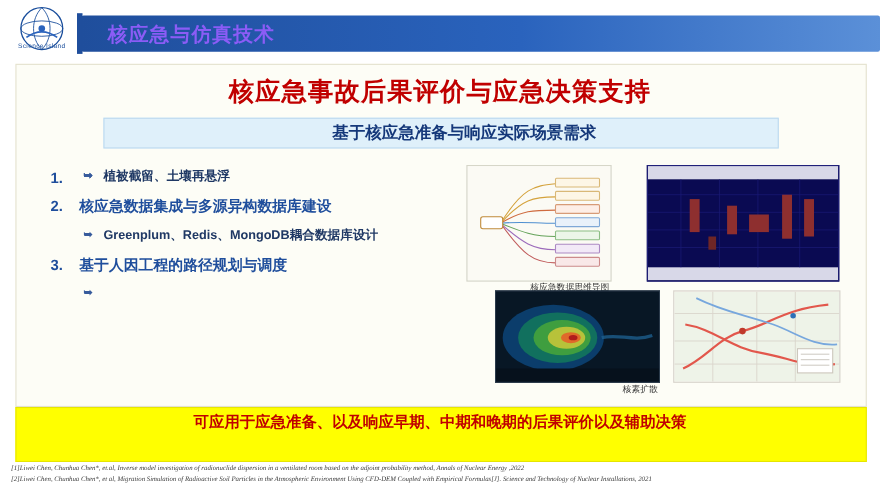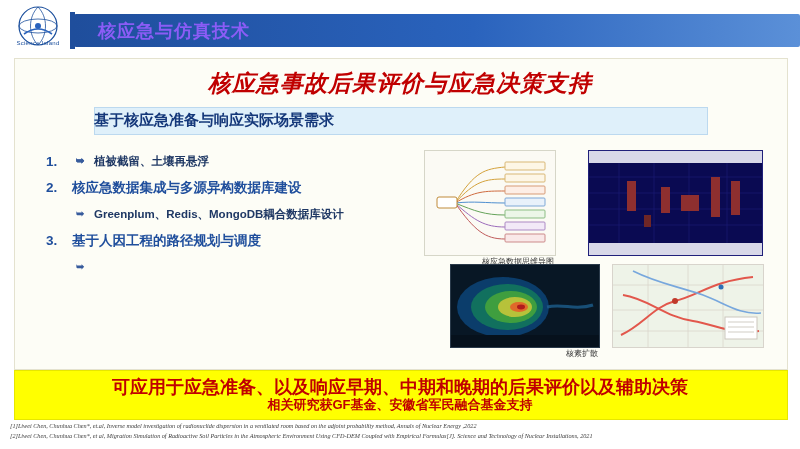--- a/index.html
+++ b/index.html
@@ -76,34 +76,34 @@
   }
   .main-title {
     position: absolute;
     left: 0; top: 68px;
     width: 800px;
     text-align: center;
     color: #c00000;
     font-size: 23px;
     font-weight: bold;
     letter-spacing: 1px;
-    font-style: italic;
   }
   .sub-title-box {
     position: absolute;
     left: 94px; top: 107px;
     width: 612px;
     height: 26px;
     background: #dff0fa;
     border: 1px solid #bcd9ef;
   }
   .sub-title {
     position: absolute;
     left: 94px; top: 111px;
     width: 656px;
+    text-align: center;
     color: #15387a;
     font-size: 15px;
     font-weight: bold;
   }
   
   .bullets {
     position: absolute;
     left: 46px; top: 144px;
     width: 380px;
   }
@@ -189,21 +189,21 @@
     height: 48px;
     background: #ffff00;
     border: 1px solid #e6e600;
   }
   .bottom-line1 {
     position: absolute;
     left: 14px; top: 375px;
     width: 772px;
     text-align: center;
     color: #c00000;
-    font-size: 18px;
+    font-size: 14px;
     font-weight: bold;
   }
   .bottom-line2 {
     position: absolute;
     left: 14px; top: 396px;
     width: 772px;
     text-align: center;
     color: #c00000;
     font-size: 13px;
     font-weight: bold;
@@ -370,20 +370,19 @@
       <g stroke="#bdb8ae" stroke-width="0.7">
         <line x1="115" y1="57" x2="141" y2="57"></line>
         <line x1="115" y1="62" x2="141" y2="62"></line>
         <line x1="115" y1="67" x2="141" y2="67"></line>
       </g>
     </svg>
   </div>
 
   <div class="bottom-band"></div>
   <div class="bottom-line1">可应用于应急准备、以及响应早期、中期和晚期的后果评价以及辅助决策</div>
-  <div class="bottom-line2">相关研究获GF基金、安徽省军民融合基金支持</div>
 
   <div class="refs">
     <div>[1]Liwei Chen, Chunhua Chen*, et.al, Inverse model investigation of radionuclide dispersion in a ventilated room based on the adjoint probability method, Annals of Nuclear Energy ,2022</div>
     <div>[2]Liwei Chen, Chunhua Chen*, et al, Migration Simulation of Radioactive Soil Particles in the Atmospheric Environment Using CFD-DEM Coupled with Empirical Formulas[J]. Science and Technology of Nuclear Installations, 2021</div>
   </div>
 
 </div>
 
 </body></html>

